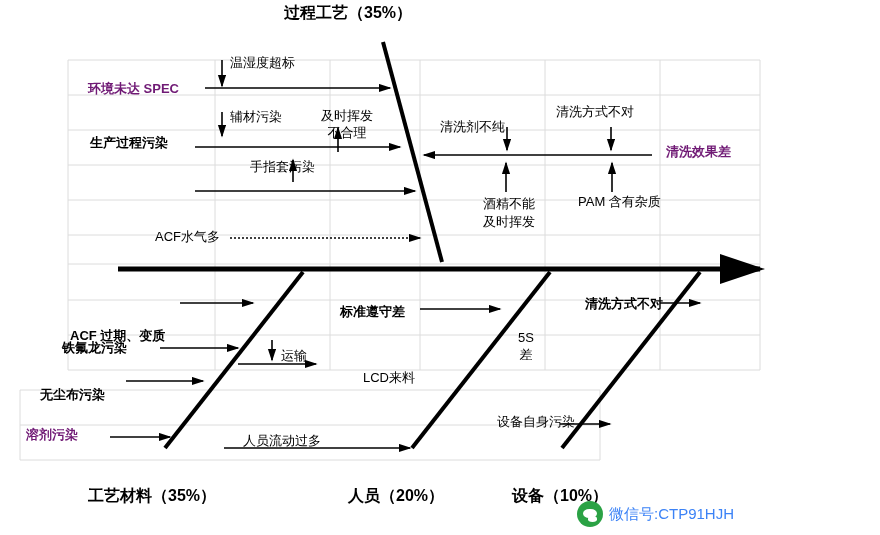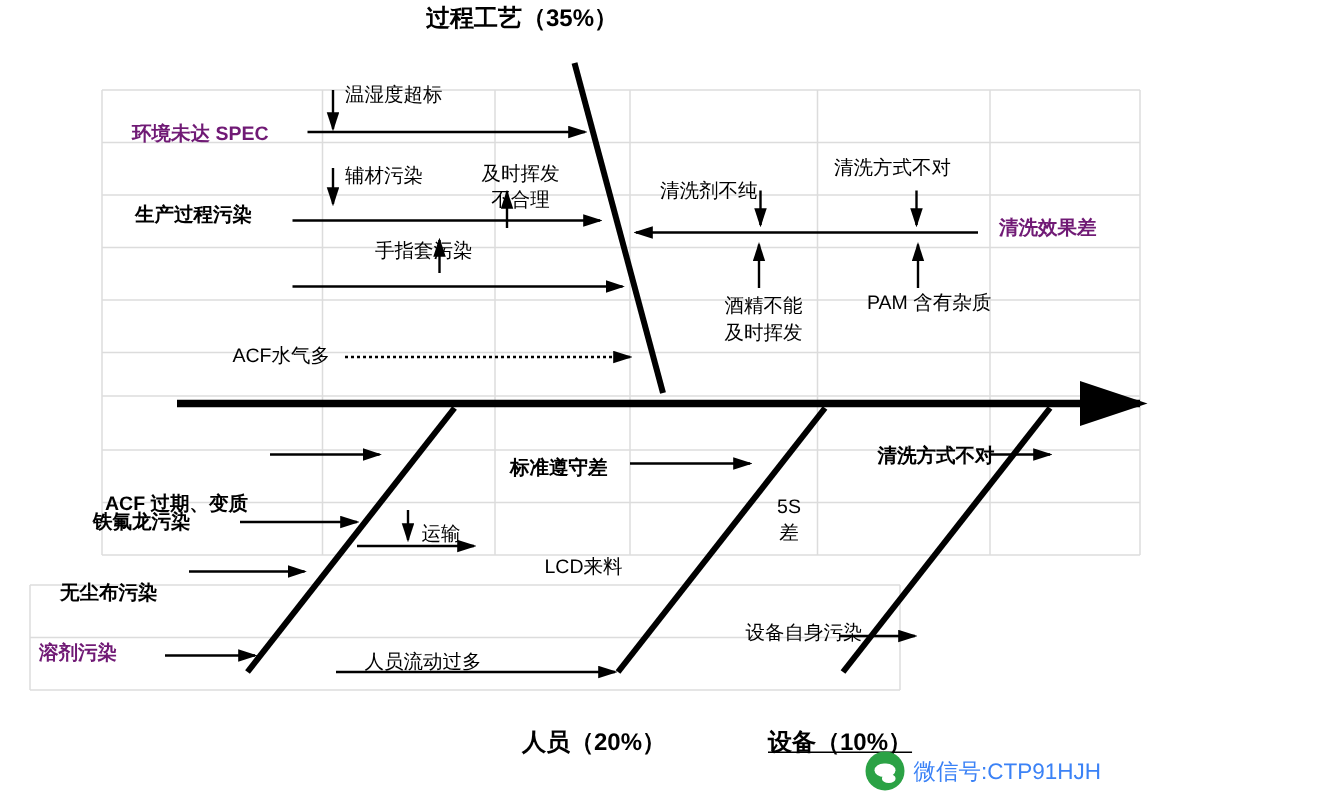--- a/index.html
+++ b/index.html
@@ -92,22 +92,23 @@
     <line x1="110" y1="437" x2="170" y2="437" stroke="#000" stroke-width="1.6" marker-end="url(#ahs)"></line>
 
     <line x1="420" y1="309" x2="500" y2="309" stroke="#000" stroke-width="1.6" marker-end="url(#ahs)"></line>
     <line x1="224" y1="448" x2="410" y2="448" stroke="#000" stroke-width="1.6" marker-end="url(#ahs)"></line>
 
     <line x1="660" y1="303" x2="700" y2="303" stroke="#000" stroke-width="1.6" marker-end="url(#ahs)"></line>
     <line x1="560" y1="424" x2="610" y2="424" stroke="#000" stroke-width="1.6" marker-end="url(#ahs)"></line>
   </svg>
 
   <div class="lbl big" style="left:284px;top:4px;">过程工艺（35%）</div>
+  <div class="lbl big" style="left:88px;top:487px;">工艺材料（35%）</div>
   <div class="lbl big" style="left:348px;top:487px;">人员（20%）</div>
-  <div class="lbl big" style="left:512px;top:487px;text-decoration:underline;">设备（10%）</div>
+  <div class="lbl big" style="left:512px;top:487px;">设备（10%）</div>
 
 
   <div class="lbl" style="left:230px;top:56px;">温湿度超标</div>
   <div class="lbl red" style="left:88px;top:82px;">环境未达 SPEC</div>
   <div class="lbl" style="left:230px;top:110px;font-family:Liberation Serif, serif;">辅材污染</div>
   <div class="lbl ctr" style="left:317px;top:108px;width:60px;line-height:1.3;">
     <div>及时挥发</div>
       <div>不合理</div>
   </div>
   <div class="lbl bold" style="left:90px;top:136px;">生产过程污染</div>

